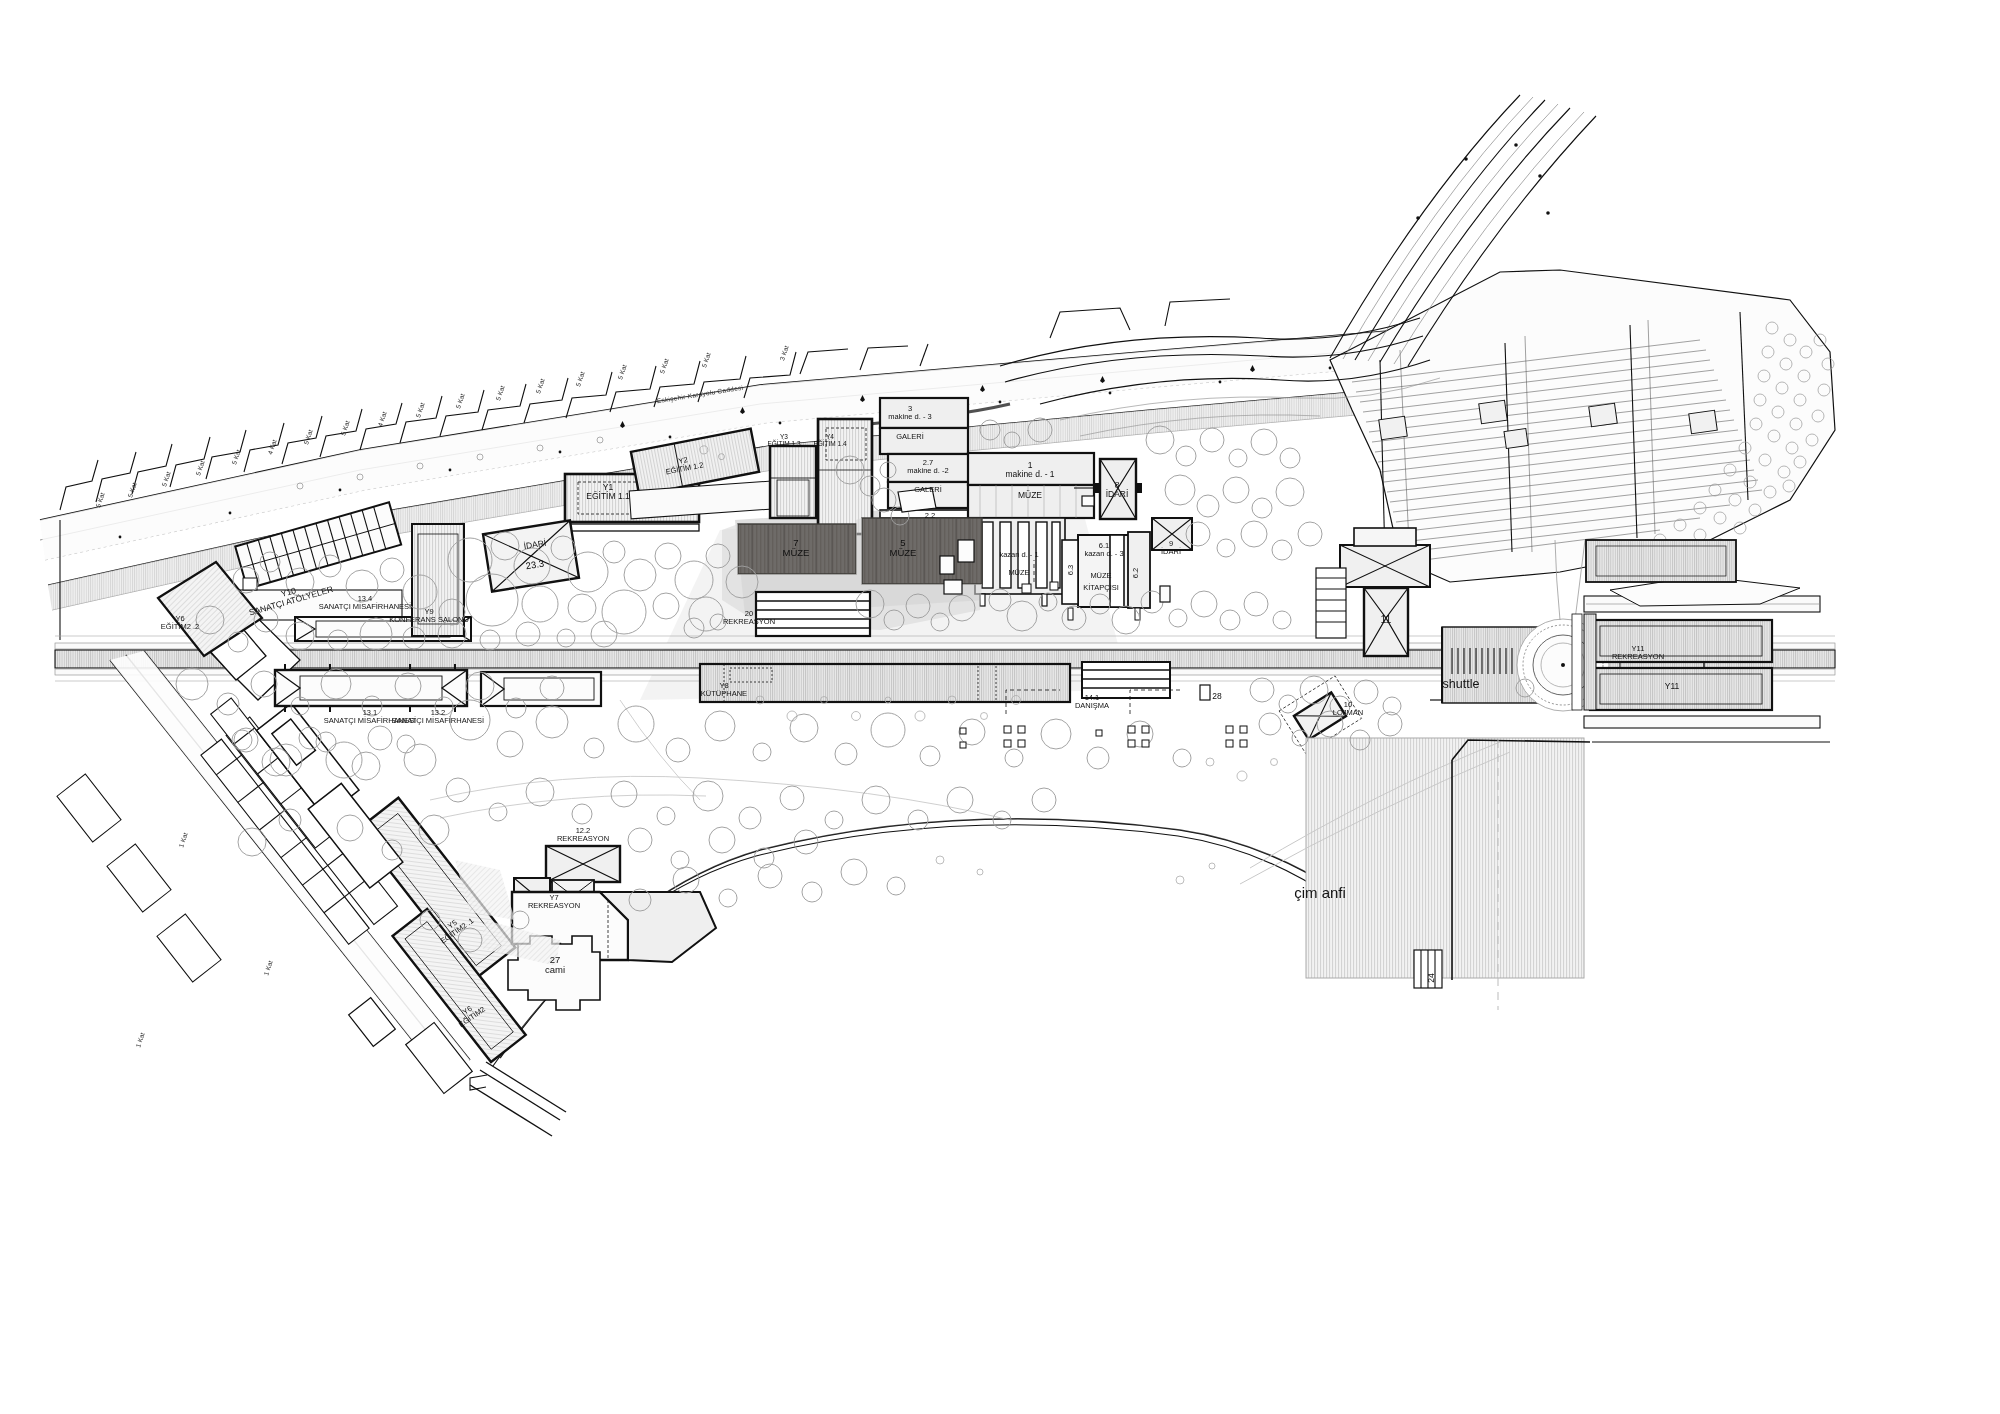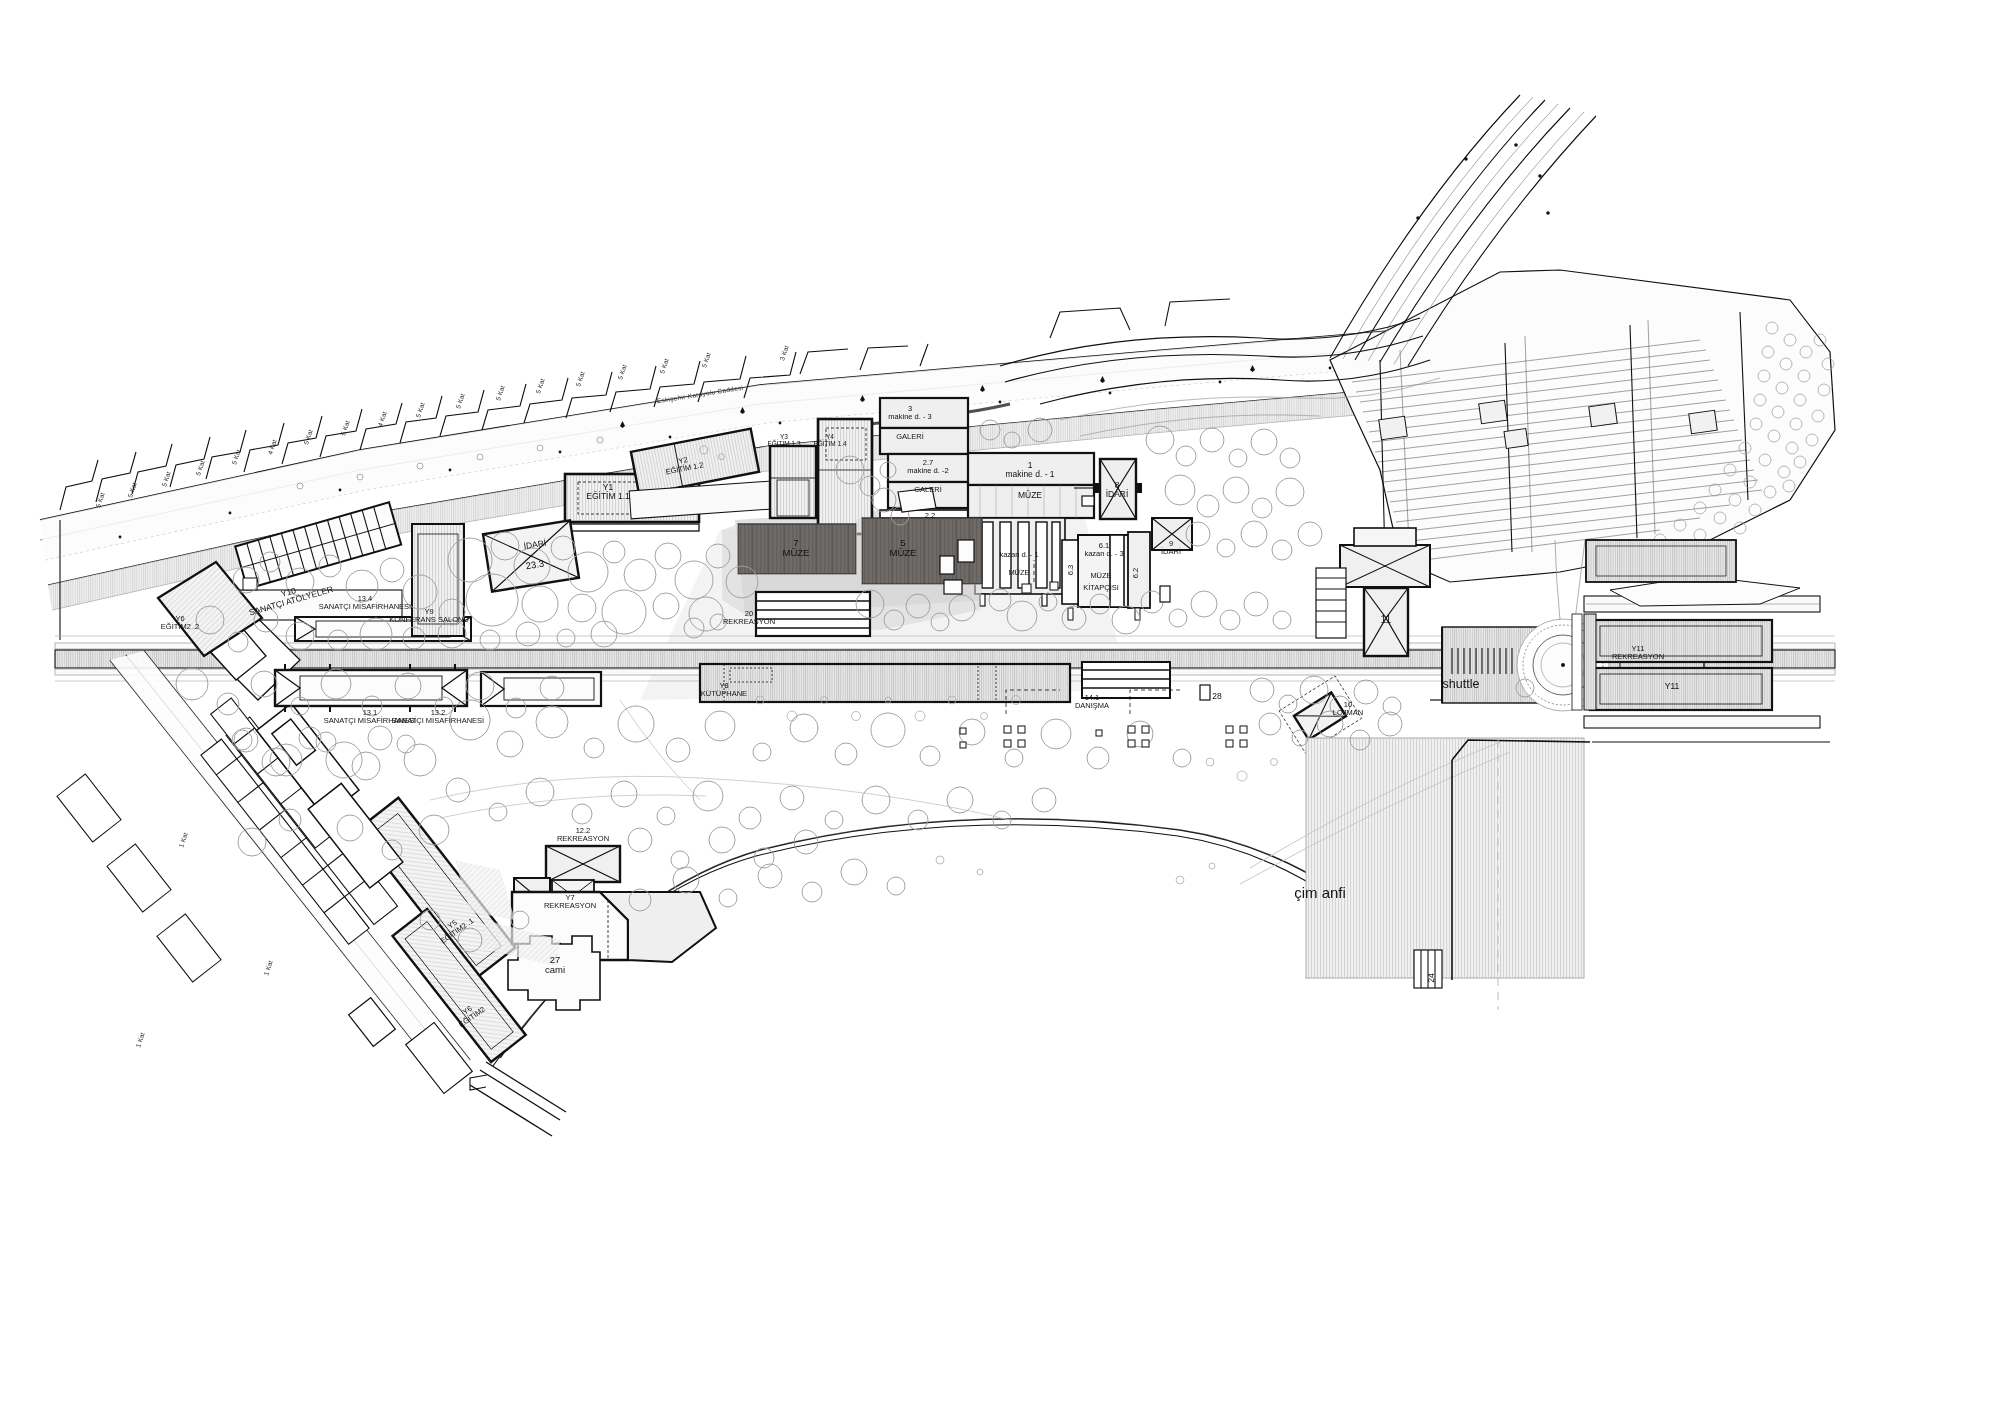--- a/index.html
+++ b/index.html
@@ -1039,21 +1039,21 @@
       <b>EĞİTİM2 .1</b>
     </div>
     <div class="lbl s7" style="left: 470px; top: 1014px; transform: translate(-50%, -50%) rotate(-35deg);">
       <b>Y6</b>
       <b>EĞİTİM2</b>
     </div>
     <div class="lbl s7" style="left: 583px; top: 835px; transform: translate(-50%, -50%) rotate(0deg);">
       <b>12.2</b>
       <b>REKREASYON</b>
     </div>
-    <div class="lbl s7" style="left: 570px; top: 902px; transform: translate(-50%, -50%) rotate(0deg);">
+    <div class="lbl s7" style="left: 554px; top: 902px; transform: translate(-50%, -50%) rotate(0deg);">
       <b>Y7</b>
       <b>REKREASYON</b>
     </div>
     <div class="lbl s9" style="left: 555px; top: 965px; transform: translate(-50%, -50%) rotate(0deg);">
       <b>27</b>
       <b>cami</b>
     </div>
     <div class="lbl s7" style="left: 724px; top: 690px; transform: translate(-50%, -50%) rotate(0deg); text-align: center;">
       <b>Y8</b>
       <b>KÜTÜPHANE</b>

